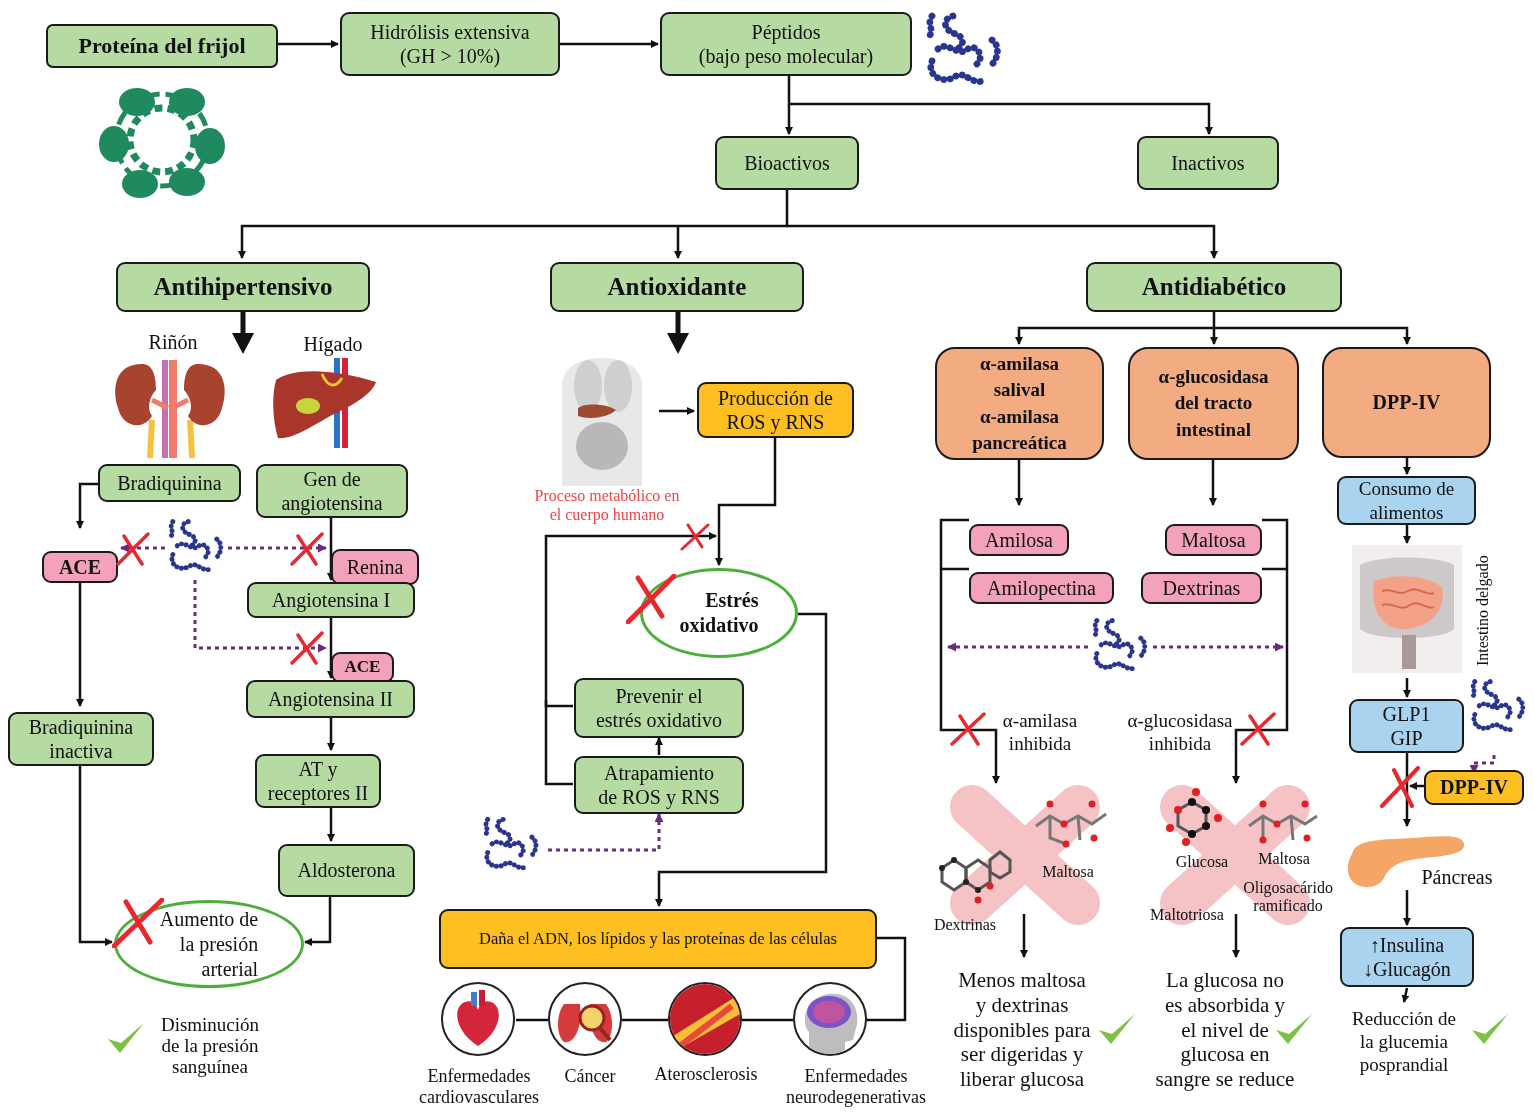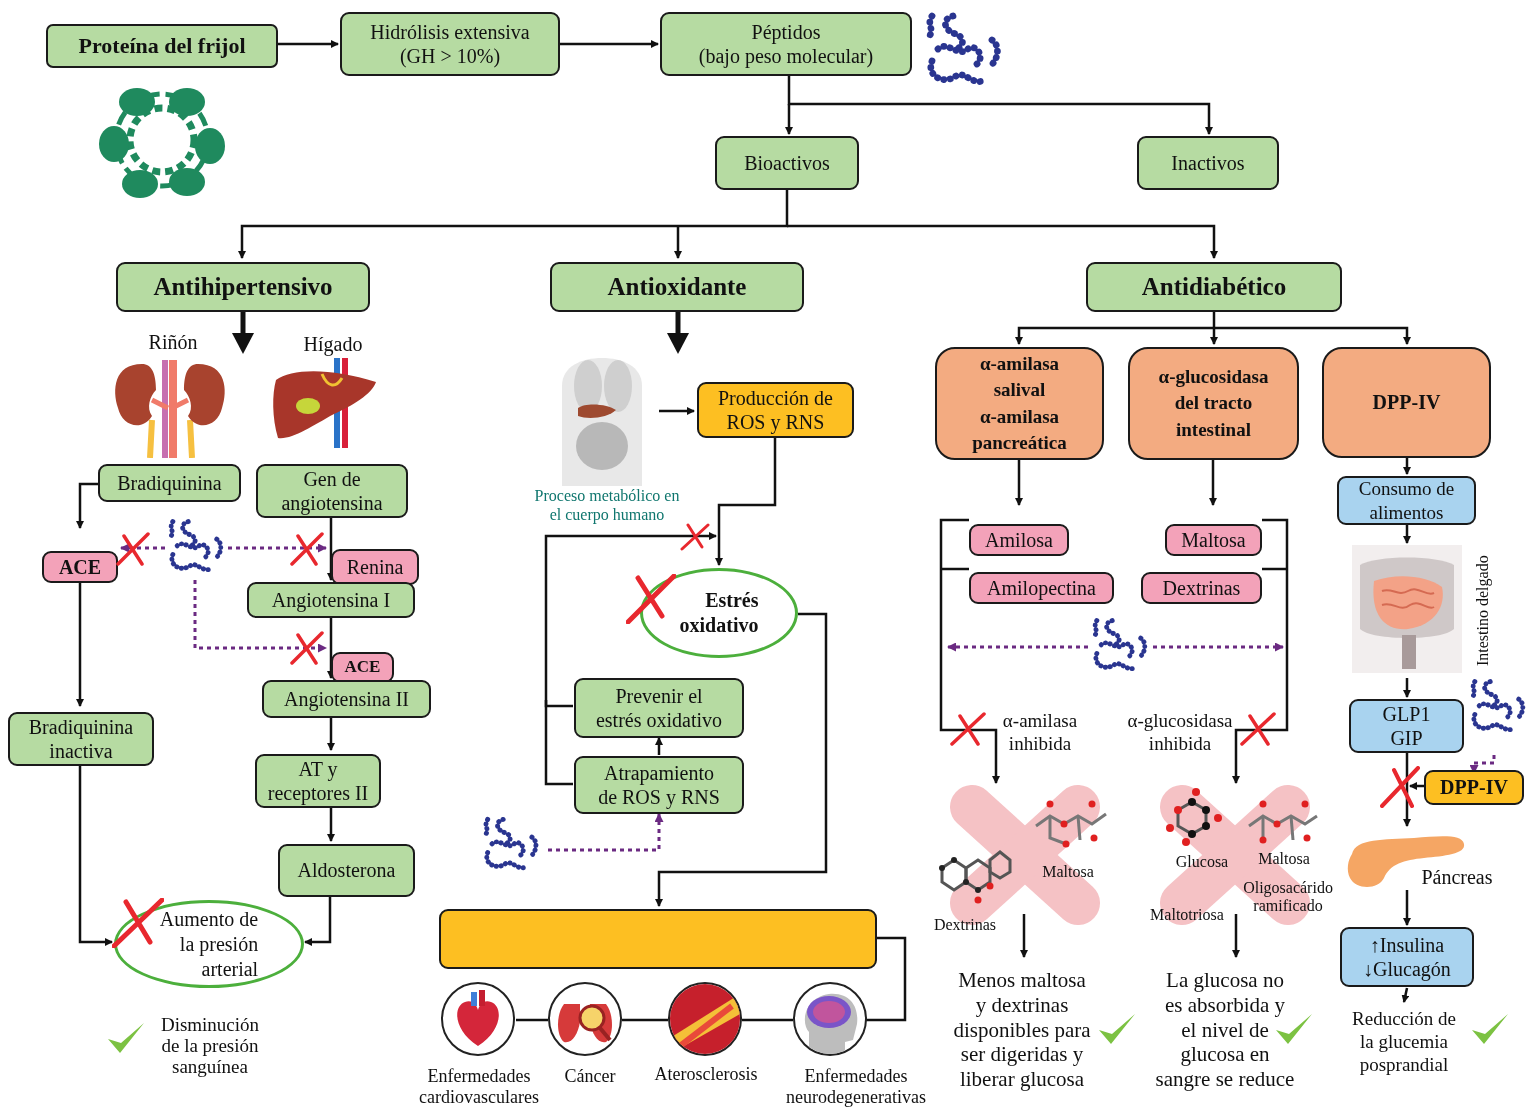--- a/index.html
+++ b/index.html
@@ -218,21 +218,21 @@
     <path d="M48,20 C54,24 52,34 46,38"></path>
   </g>
 </svg>
 
 <div class="box green" style="left:247px;top:582px;width:168px;height:36px;">
   <span>Angiotensina I</span>
 </div>
 <div class="box pink bold" style="left:331px;top:633px;width:63px;height:31px;font-size:17px;">
   <span>ACE</span>
 </div>
-<div class="box green" style="left:246px;top:680px;width:169px;height:38px;margin-left:16px;">
+<div class="box green" style="left:246px;top:680px;width:169px;height:38px;">
   <span>Angiotensina II</span>
 </div>
 <div class="box green" style="left:255px;top:754px;width:126px;height:54px;">
   <div>
       <div>AT y</div>
       <div>receptores II</div>
     </div>
 </div>
 <div class="box green" style="left:278px;top:844px;width:137px;height:53px;">
   <span>Aldosterona</span>
@@ -259,21 +259,21 @@
     <path d="M2,20 L14,34 L38,4 L15,24 Z" fill="#7cc242"></path>
   </svg>
 
 <svg class="icon" style="left:542px;top:346px;" width="120" height="140" viewBox="0 0 120 140">
   <path d="M20,140 L20,40 C20,20 40,12 60,12 C80,12 100,20 100,40 L100,140 Z" fill="#e8e8e8"></path>
   <ellipse cx="46" cy="40" rx="14" ry="26" fill="#cfcfcf"></ellipse>
     <ellipse cx="76" cy="40" rx="14" ry="26" fill="#cfcfcf"></ellipse>
   <path d="M36,62 C44,56 66,58 74,64 C66,72 46,74 36,70 Z" fill="#9e4a30"></path>
   <ellipse cx="60" cy="100" rx="26" ry="24" fill="#b8b8b8"></ellipse>
 </svg>
-<div class="label small" style="left:514px;top:486px;width:186px;line-height:1.2;color:#0f766e;">
+<div class="label small" style="left:514px;top:486px;width:186px;line-height:1.2;color:#ef4444;">
   <div>Proceso metabólico en</div>
   <div>el cuerpo humano</div>
 </div>
 <div class="box yellow" style="left:697px;top:382px;width:157px;height:56px;">
   <div>
       <div>Producción de</div>
       <div>ROS y RNS</div>
     </div>
 </div>
 <div class="ellipse bold" style="left:640px;top:568px;width:158px;height:90px;">
@@ -298,20 +298,21 @@
   <g fill="none" stroke="#2a3590" stroke-width="4.5" stroke-linecap="round" stroke-dasharray="0.1,4.2">
     <path d="M8,4 C4,10 10,12 6,18"></path>
       <path d="M22,4 C14,6 16,14 24,16 C30,18 30,26 22,26"></path>
     <path d="M12,26 C18,20 26,32 32,26 C36,22 44,30 38,36"></path>
       <path d="M8,34 C4,44 16,50 24,44 C30,40 36,52 44,46"></path>
     <path d="M48,20 C54,24 52,34 46,38"></path>
   </g>
 </svg>
 <div class="box yellow" style="left:439px;top:909px;width:438px;height:60px;font-size:16.5px;">
   <div>
+      <div>Daña el ADN, los lípidos y las proteínas de las células</div>
     </div>
 </div>
 
 <div class="circle-icon" style="left:441px;top:982px;">
   <svg width="70" height="70" viewBox="0 0 70 70">
       <path d="M35,62 C10,46 10,22 22,18 C30,15 34,22 35,26 C36,22 40,15 48,18 C60,22 60,46 35,62 Z" fill="#d4263a"></path>
       <rect x="28" y="8" width="6" height="14" fill="#3f7ed8"></rect>
       <rect x="36" y="6" width="6" height="16" fill="#c41e30"></rect>
     </svg>
 </div>

